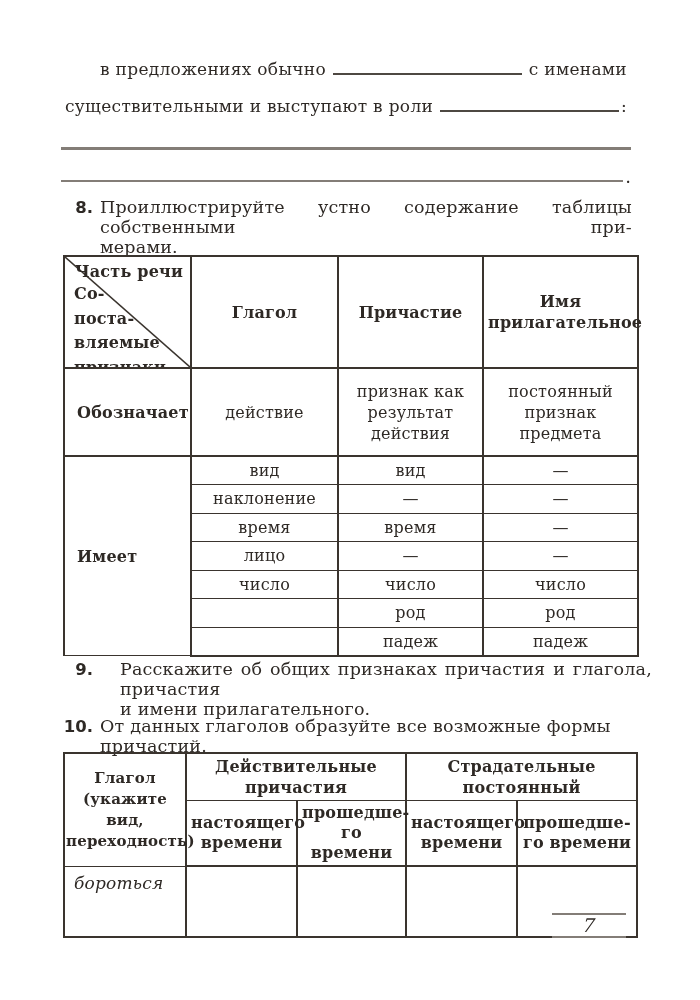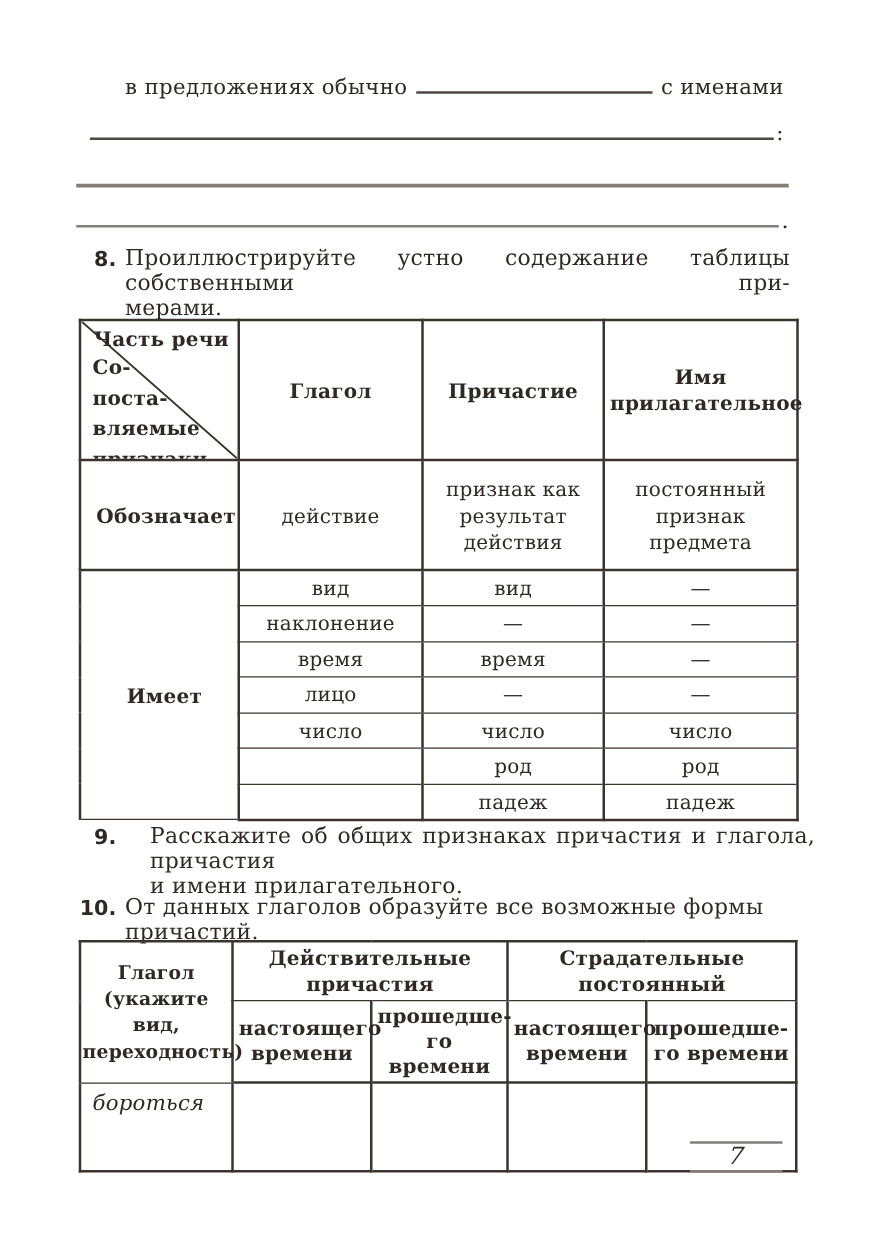--- a/index.html
+++ b/index.html
@@ -41,21 +41,21 @@
   td{border:1px solid var(--line-dark);font-size:16px;line-height:21px;
      text-align:center;vertical-align:middle;padding:2px 4px;letter-spacing:.2px;}
 
   
   .t1{width:574px;}
   .t1 td{border-left-width:2px;border-right-width:2px;}
   .t1 tr.hdr td{border-top-width:2.5px;border-bottom-width:2px;height:112px;font-weight:bold;margin-top:44px;}
   .t1 tr.robo td{border-bottom-width:2px;height:88px;}
   .t1 tr.sub td{height:28.5px;}
   .t1 tr.sub:last-child td{border-bottom-width:2.5px;}
-  .t1 td.rowlabel{text-align:center;padding-left:12px;font-weight:bold;}
+  .t1 td.rowlabel{text-align:left;padding-left:12px;font-weight:bold;}
   .t1 td.corner{position:relative;padding:0;overflow:hidden;}
   .corner svg{position:absolute;left:0;top:0;width:100%;height:100%;}
   .corner .c-top{position:absolute;top:4px;right:7px;font-weight:bold;}
   .corner .c-bot{position:absolute;left:9px;top:25px;text-align:left;font-weight:bold;line-height:24.5px;}
 
   
   .t2{width:573px;}
   .t2 td{border-left-width:2px;border-right-width:2px;font-weight:bold;}
   .t2 tr.gh td{border-top-width:2.5px;height:46px;line-height:21px;}
   .t2 tr.sh td{height:45px;line-height:20px;border-bottom-width:2.5px;}
@@ -71,20 +71,21 @@
 </head>
 <body>
 
 <div class="abs intro-line" style="left:100px;top:58px;width:527px;">
   <span>в предложениях обычно</span>
   <span class="fill"></span>
   <span>с именами</span>
 </div>
 
 <div class="abs intro-line" style="left:65px;top:95px;width:562px;">
+  <span>существительными и выступают в роли</span>
   <span class="fill last"></span>
   <span>:</span>
 </div>
 
 <div class="abs rule" style="left:61px;top:147px;width:570px;"></div>
 
 <div class="abs rule-row" style="left:61px;top:172px;width:570px;">
   <span class="rule"></span>
   <span class="tail">.</span>
 </div>

